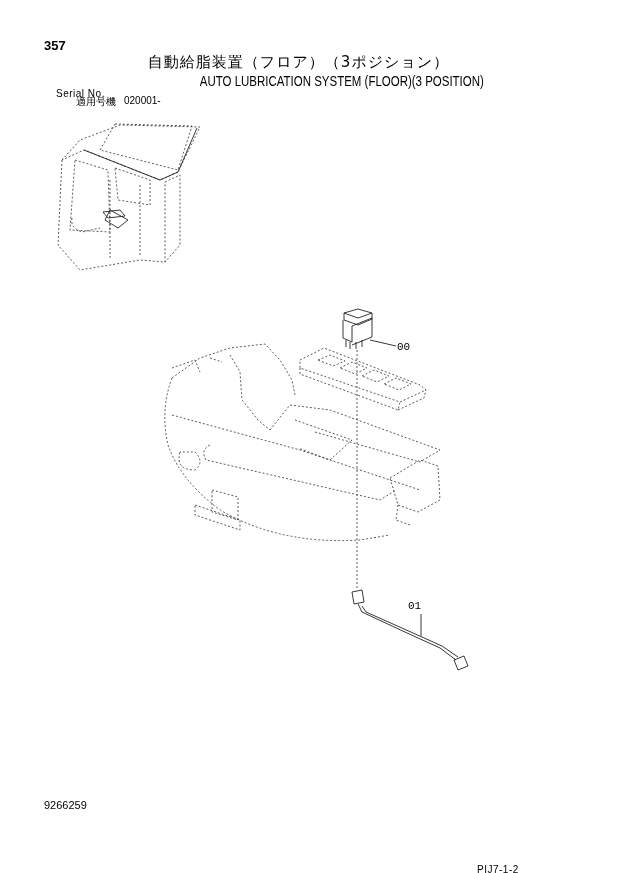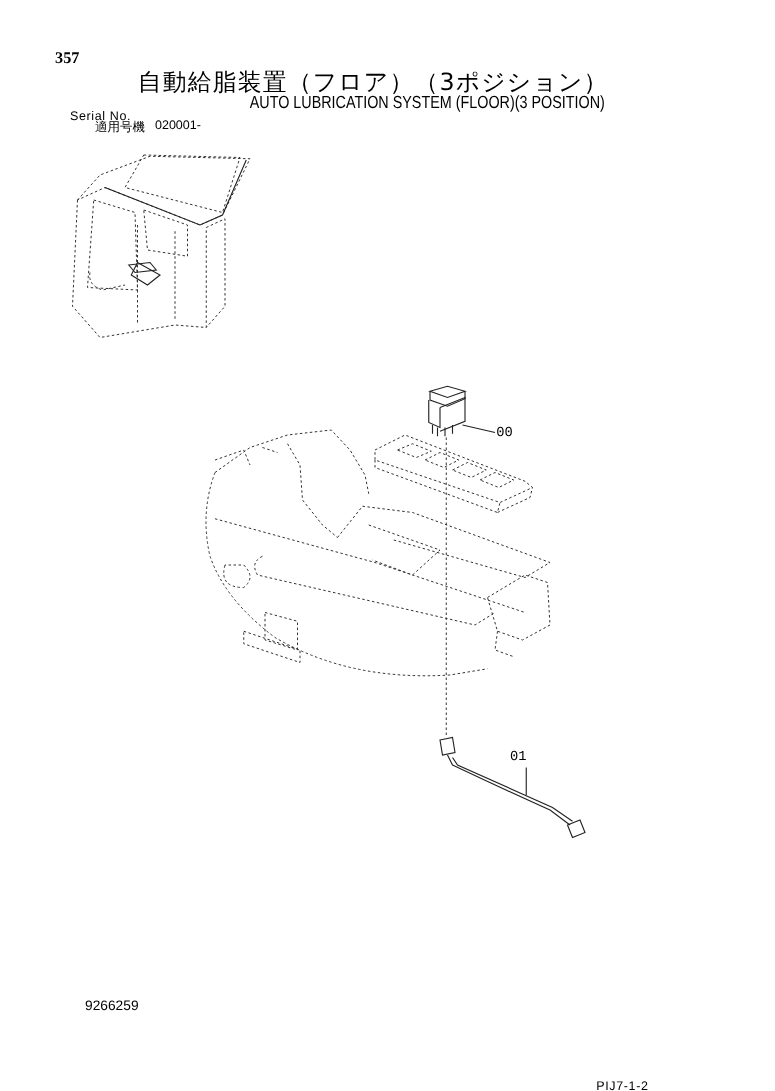--- a/index.html
+++ b/index.html
@@ -1,26 +1,26 @@
 <!DOCTYPE html>
 <html><head>
 <meta charset="utf-8">
 <style>
   html, body { margin:0; padding:0; background:#ffffff; }
   body { width:620px; height:873px; position:relative; overflow:hidden;
          font-family:"DejaVu Sans", sans-serif; color:#000; }
   .abs { position:absolute; }
-  .page-no { left:44px; top:38px; font-size:13px; font-weight:bold; font-family:Liberation Serif, serif; }
-  .title-jp { left:0; width:572px; text-align:center; top:53px; font-size:19px; letter-spacing:1px; padding-left:25px; box-sizing:border-box; }
+  .page-no { left:44px; top:38px; font-size:13px; font-weight:bold; font-family:Liberation Sans, sans-serif; }
+  .title-jp { left:0; width:572px; text-align:center; top:53px; font-size:15px; letter-spacing:1px; padding-left:25px; box-sizing:border-box; }
   .title-en { left:0; width:620px; text-align:center; top:73px; font-size:14px; font-family:"Liberation Sans Narrow","Liberation Sans", sans-serif; transform:scaleX(0.82); transform-origin:350px 0; padding-left:60px; box-sizing:border-box; }
   .serial-jp { left:60px; top:95px; font-size:10px;margin-left:16px; }
   .serial-val { left:100px; top:95px; font-size:10px; font-family:"Liberation Sans", sans-serif;margin-left:24px; }
   .serial-en { left:56px; top:88px; font-size:10px; font-family:"Liberation Sans", sans-serif; letter-spacing:0.5px; }
   .callout { font-size:11px; font-family:Liberation Mono, monospace; }
-  .doc-no { left:44px; top:799px; font-size:11px; font-family:"Liberation Sans", sans-serif;margin-left:24px; }
+  .doc-no { left:44px; top:799px; font-size:11px; font-family:"Liberation Sans", sans-serif; }
   .page-ref { left:477px; top:836px; font-size:10px; font-family:"Liberation Sans", sans-serif; letter-spacing:0.5px;margin-top:28px; }
   svg { position:absolute; left:0; top:0; }
   .ln { fill:none; stroke:#222; stroke-width:0.9; }
   .dt { fill:none; stroke:#333; stroke-width:0.8; stroke-dasharray:2 2; }
 </style>
 </head>
 <body>
 
 <div class="abs page-no">357</div>
 <div class="abs title-jp">自動給脂装置（フロア）（3ポジション）</div>

